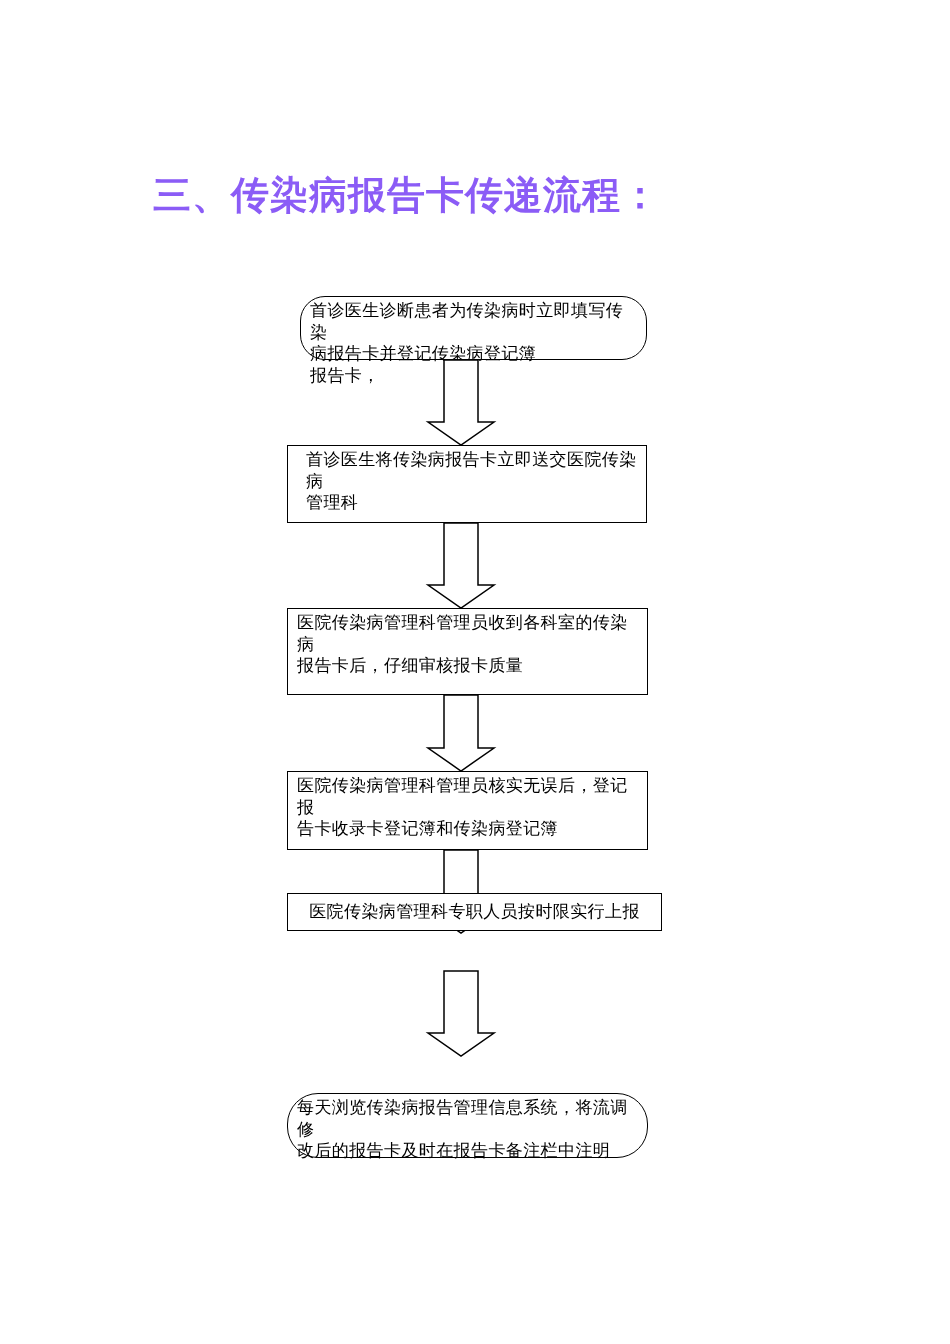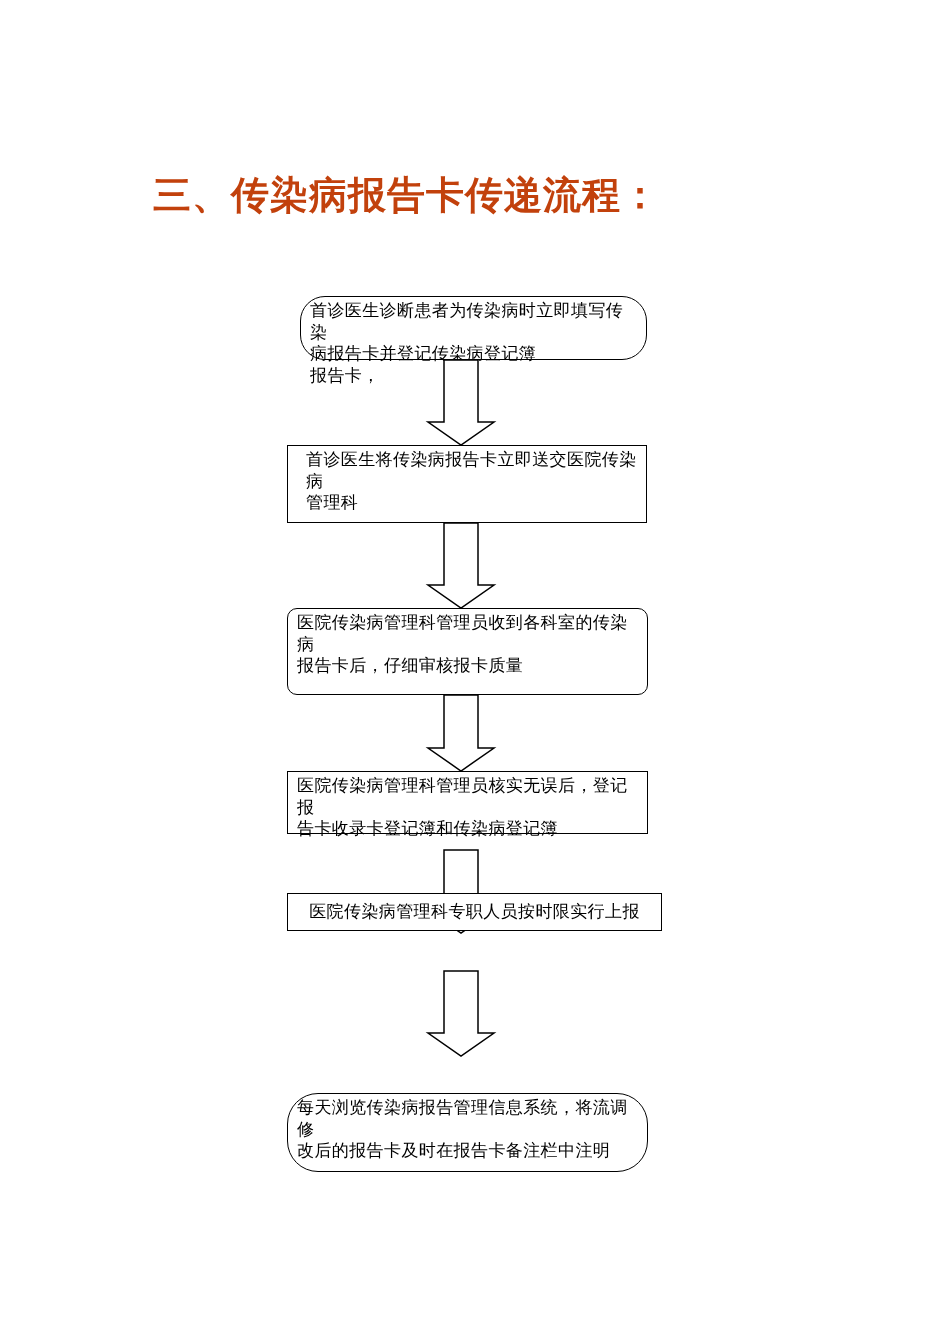--- a/index.html
+++ b/index.html
@@ -17,46 +17,46 @@
     color: #000000;
   }
   .doc-title {
     position: absolute;
     left: 153px;
     top: 170px;
     font-size: 38px;
     font-weight: bold;
     letter-spacing: 1px;
     white-space: nowrap;
-    color: #c2410c;
+    color: #8b5cf6;
   }
   .fbox {
     position: absolute;
     box-sizing: border-box;
     border: 1.5px solid #000000;
     background: #ffffff;
     font-size: 17px;
     line-height: 21.5px;
     letter-spacing: 0.4px;
     padding: 3px 8px 0 9px;
   }
   .fbox .step-text {
     white-space: pre-line;
   }
   #box1 { left: 300px; top: 296px; width: 347px; height: 64px; border-radius: 25px; }
   #box2 { left: 287px; top: 445px; width: 360px; height: 78px; padding-left: 18px; }
-  #box3 { left: 287px; top: 608px; width: 361px; height: 87px; border-radius: 10px; }
-  #box4 { left: 287px; top: 771px; width: 361px; height: 63px; }
+  #box3 { left: 287px; top: 608px; width: 361px; height: 87px; }
+  #box4 { left: 287px; top: 771px; width: 361px; height: 79px; }
   #box5 {
     left: 287px; top: 893px; width: 375px; height: 38px;
     padding: 12px;
     display: flex; align-items: center; justify-content: center;
     text-align: right;
   }
-  #box6 { left: 287px; top: 1093px; width: 361px; height: 79px; border-radius: 31px; }
+  #box6 { left: 287px; top: 1093px; width: 361px; height: 65px; border-radius: 31px; }
 
   .arrow {
     position: absolute;
     left: 428px;
     width: 66px;
   }
   .arrow svg {
     display: block;
     width: 100%;
     height: 100%;

